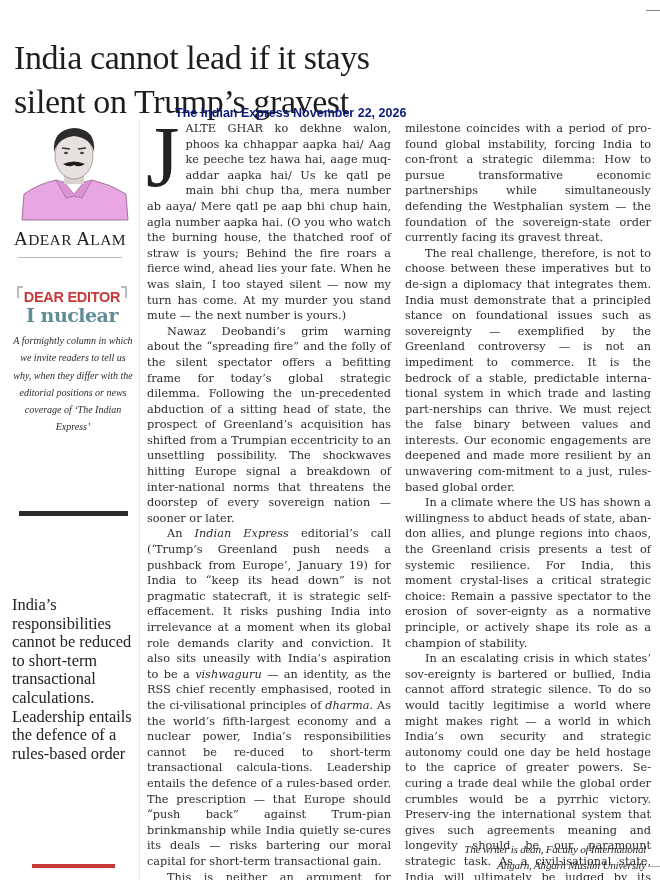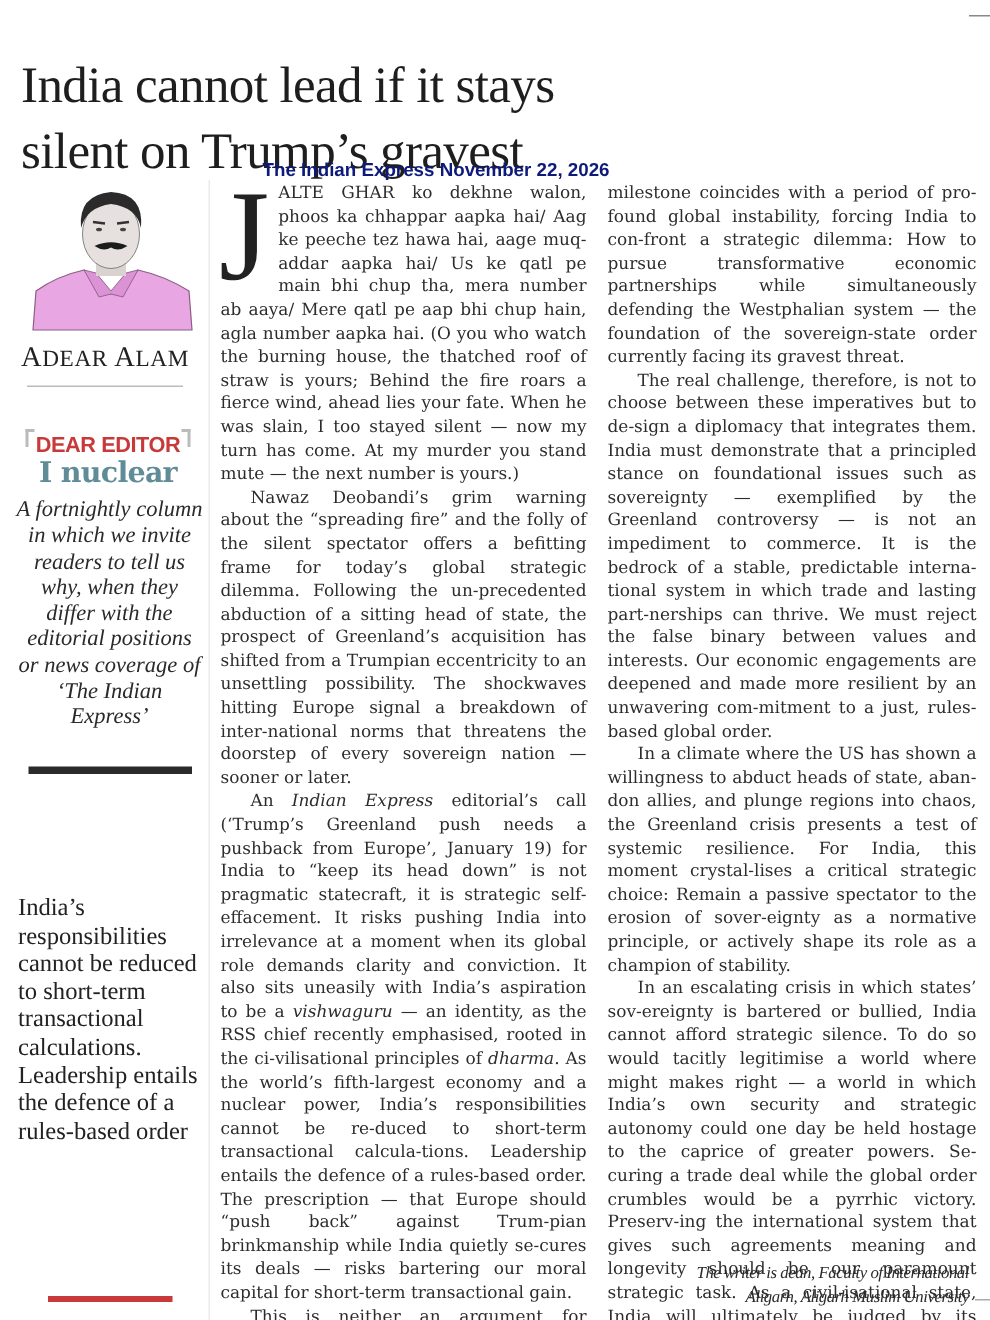--- a/index.html
+++ b/index.html
@@ -44,21 +44,21 @@
       font-size: 14.5px; color: #c83a3a; letter-spacing: -0.3px;
     }
     .i-disagree {
       position: absolute; left: -4px; top: 18px; width: 118px; text-align: center;
       font-family: "DejaVu Serif", serif; font-weight: bold;
       font-size: 19px; color: #5f8c96; letter-spacing: -0.5px;
     }
     .dear-desc {
       position: absolute; left: -6px; top: 46px; width: 124px; text-align: center;
       font-family: "Liberation Serif", serif; font-style: italic;
-      font-size: 15px; line-height: 17.3px; color: #2a2a2a;
+      font-size: 10px; line-height: 17.3px; color: #2a2a2a;
     }
     .dear-bar { position: absolute; left: 19px; top: 391px; width: 109px; height: 5px; background: #2b2b2b; }
 
     .pullquote {
       position: absolute; left: 12px; top: 476px; width: 122px; text-align: left;
       font-family: "Liberation Serif", serif;
       font-size: 16.4px; line-height: 18.6px; color: #222;
     }
     .pull-bar { position: absolute; left: 32px; top: 744px; width: 83px; height: 4px; background: #c83a3a; }
     .col-divider { position: absolute; left: 139px; top: 120px; width: 1px; height: 760px; background: #eaeaea; }

